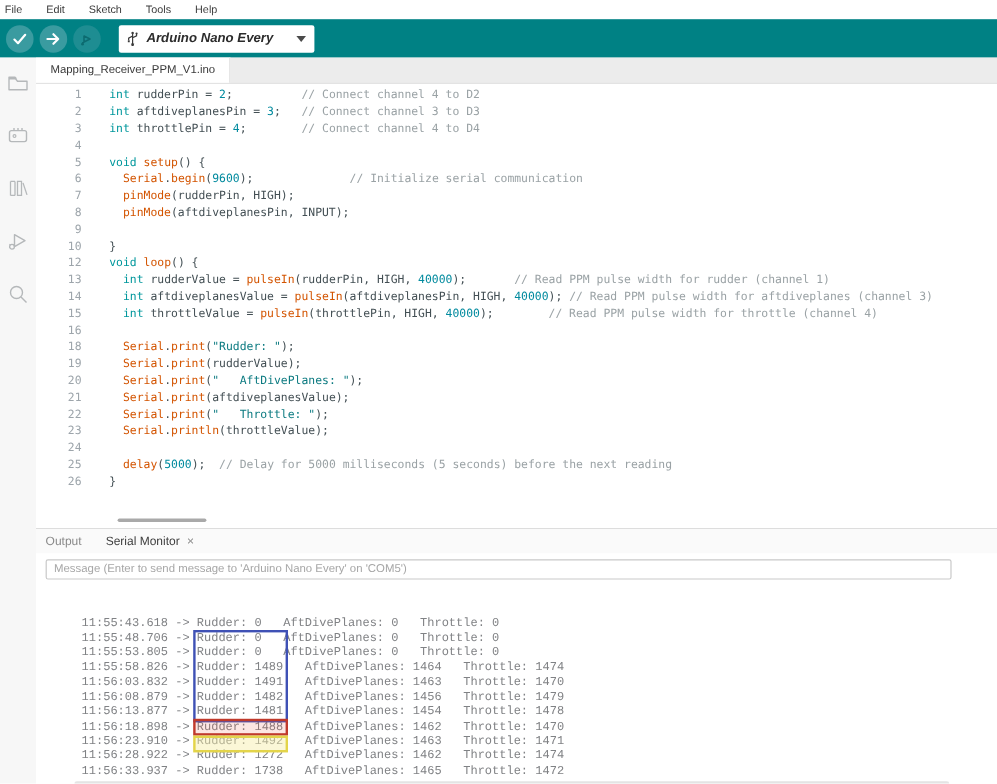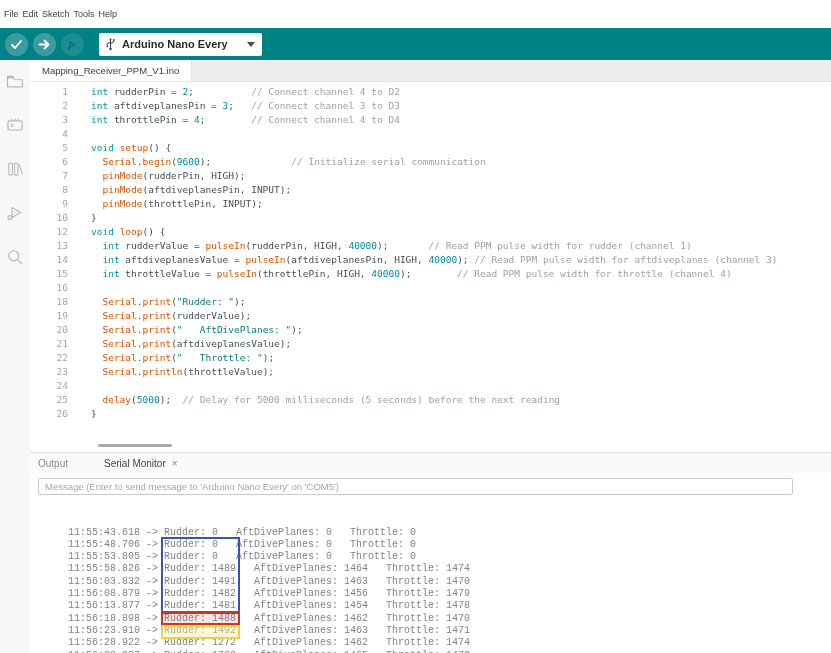--- a/index.html
+++ b/index.html
@@ -1,33 +1,33 @@
 <!DOCTYPE html>
 <html><head>
 <meta charset="utf-8">
 <style>
   * { margin:0; padding:0; box-sizing:border-box; }
   html,body { width:831px; height:653px; overflow:hidden; background:#fff;
     font-family:"Liberation Sans", sans-serif; }
 
   
-  .menu-bar { height:28px; background:#fff; display:flex; align-items:center;
-    padding-left:4px; gap:4px; font-size:9px; color:#3c3c3c; }
+  .menu-bar { height:16px; background:#fff; display:flex; align-items:center;
+    padding-left:4px; gap:20px; font-size:9px; color:#3c3c3c; }
   .menu-item { cursor:default; }
 
   
   .toolbar { height:32px; background:#008184; display:flex; align-items:center; padding-left:5px; }
   .tb-btn { width:23px; height:23px; border-radius:50%; margin-right:5px;
     display:flex; align-items:center; justify-content:center; border:none; }
   .tb-btn.enabled { background:#3a9ba0; }
   .tb-btn.disabled { background:#1e8d92; }
   .tb-btn svg { display:block; }
   .board-select { margin-left:10px; height:23px; width:163px; background:#fff;
     border-radius:2px; display:flex; align-items:center; padding:0 7px; gap:7px; }
-  .board-select .label { font-size:11px; font-weight:bold; color:#2b2b2b; flex:1; white-space:nowrap; }
+  .board-select .label { font-size:11px; font-weight:bold; color:#2b2b2b; flex:1; white-space:nowrap;font-style:italic; }
   .caret { width:0; height:0; border-left:4px solid transparent; border-right:4px solid transparent;
     border-top:5px solid #4a4a4a; }
 
   
   .main { display:flex; height:608px; }
   .sidebar { width:30px; background:#f7f7f7; display:flex; flex-direction:column;
     align-items:center; padding-top:10px; gap:22px; }
   .side-icon { width:22px; height:22px; display:flex; align-items:center; justify-content:center; }
   .content { flex:1; display:flex; flex-direction:column; min-width:0; }
 
@@ -47,21 +47,21 @@
   .tk-n { color:#008a9e; }
   .tk-s { color:#0b7a80; }
   .tk-c { color:#9aa2a5; }
   .tk-p { color:#434f54; }
   .editor-hscroll { position:absolute; left:68px; top:362px; width:74px; height:3px;
     background:#a9a9a9; border-radius:2px; }
 
   
   .panel { flex:1; display:flex; flex-direction:column; border-top:1px solid #ddd; background:#fff; min-height:0; }
   .panel-header { height:20px; display:flex; align-items:center; padding-left:8px;
-    font-size:10px; background:#fafafa; gap:36px; }
+    font-size:10px; background:#fafafa; gap:20px; }
   .ptab { display:flex; align-items:center; gap:6px; }
   .ptab .t-inactive { color:#8a8a8a; }
   .ptab .t-active { color:#3f3f3f; }
   .ptab .close-x { color:#8a8a8a; font-size:10px; }
   .msg-row { padding:3px 0 3px 8px; }
   .msg-input { width:755px; height:17px; border:1px solid #c9c9c9; border-radius:2px;
     font-size:9.5px; padding:0 6px; color:#555; font-family:"Liberation Sans", sans-serif; }
   .msg-input::placeholder { color:#a6a6a6; }
   .serial-out { position:relative; flex:1; padding:4px 0 0 38px;
     font-family:Liberation Mono, monospace; font-size:10px; line-height:12.3px;
@@ -160,21 +160,21 @@
     <div class="editor">
       <div>
           <div class="code-line"><span class="gutter-num">1</span><span class="code-text"><span class="tk-k">int</span><span class="tk-p"> rudderPin = </span><span class="tk-n">2</span><span class="tk-p">;          </span><span class="tk-c">// Connect channel 4 to D2</span></span></div>
           <div class="code-line"><span class="gutter-num">2</span><span class="code-text"><span class="tk-k">int</span><span class="tk-p"> aftdiveplanesPin = </span><span class="tk-n">3</span><span class="tk-p">;   </span><span class="tk-c">// Connect channel 3 to D3</span></span></div>
           <div class="code-line"><span class="gutter-num">3</span><span class="code-text"><span class="tk-k">int</span><span class="tk-p"> throttlePin = </span><span class="tk-n">4</span><span class="tk-p">;        </span><span class="tk-c">// Connect channel 4 to D4</span></span></div>
           <div class="code-line"><span class="gutter-num">4</span><span class="code-text">&nbsp;</span></div>
           <div class="code-line"><span class="gutter-num">5</span><span class="code-text"><span class="tk-k">void</span><span class="tk-p"> </span><span class="tk-f">setup</span><span class="tk-p">() {</span></span></div>
           <div class="code-line"><span class="gutter-num">6</span><span class="code-text"><span class="tk-p">  </span><span class="tk-f">Serial</span><span class="tk-p">.</span><span class="tk-f">begin</span><span class="tk-p">(</span><span class="tk-n">9600</span><span class="tk-p">);</span><span class="tk-p">              </span><span class="tk-c">// Initialize serial communication</span></span></div>
           <div class="code-line"><span class="gutter-num">7</span><span class="code-text"><span class="tk-p">  </span><span class="tk-f">pinMode</span><span class="tk-p">(rudderPin, HIGH);</span></span></div>
           <div class="code-line"><span class="gutter-num">8</span><span class="code-text"><span class="tk-p">  </span><span class="tk-f">pinMode</span><span class="tk-p">(aftdiveplanesPin, INPUT);</span></span></div>
-          <div class="code-line"><span class="gutter-num">9</span><span class="code-text"><span class="tk-p">  </span><span class="tk-f">pinMode</span><span class="tk-p">(throttlePin, INPUT);</span></span></div>
+          <div class="code-line"><span class="gutter-num">9</span></div>
           <div class="code-line"><span class="gutter-num">10</span><span class="code-text"><span class="tk-p">}</span></span></div>
           <div class="code-line"><span class="gutter-num">12</span><span class="code-text"><span class="tk-k">void</span><span class="tk-p"> </span><span class="tk-f">loop</span><span class="tk-p">() {</span></span></div>
           <div class="code-line"><span class="gutter-num">13</span><span class="code-text"><span class="tk-p">  </span><span class="tk-k">int</span><span class="tk-p"> rudderValue = </span><span class="tk-f">pulseIn</span><span class="tk-p">(rudderPin, HIGH, </span><span class="tk-n">40000</span><span class="tk-p">);       </span><span class="tk-c">// Read PPM pulse width for rudder (channel 1)</span></span></div>
           <div class="code-line"><span class="gutter-num">14</span><span class="code-text"><span class="tk-p">  </span><span class="tk-k">int</span><span class="tk-p"> aftdiveplanesValue = </span><span class="tk-f">pulseIn</span><span class="tk-p">(aftdiveplanesPin, HIGH, </span><span class="tk-n">40000</span><span class="tk-p">); </span><span class="tk-c">// Read PPM pulse width for aftdiveplanes (channel 3)</span></span></div>
           <div class="code-line"><span class="gutter-num">15</span><span class="code-text"><span class="tk-p">  </span><span class="tk-k">int</span><span class="tk-p"> throttleValue = </span><span class="tk-f">pulseIn</span><span class="tk-p">(throttlePin, HIGH, </span><span class="tk-n">40000</span><span class="tk-p">);        </span><span class="tk-c">// Read PPM pulse width for throttle (channel 4)</span></span></div>
           <div class="code-line"><span class="gutter-num">16</span><span class="code-text">&nbsp;</span></div>
           <div class="code-line"><span class="gutter-num">18</span><span class="code-text"><span class="tk-p">  </span><span class="tk-f">Serial</span><span class="tk-p">.</span><span class="tk-f">print</span><span class="tk-p">(</span><span class="tk-s">"Rudder: "</span><span class="tk-p">);</span></span></div>
           <div class="code-line"><span class="gutter-num">19</span><span class="code-text"><span class="tk-p">  </span><span class="tk-f">Serial</span><span class="tk-p">.</span><span class="tk-f">print</span><span class="tk-p">(rudderValue);</span></span></div>
           <div class="code-line"><span class="gutter-num">20</span><span class="code-text"><span class="tk-p">  </span><span class="tk-f">Serial</span><span class="tk-p">.</span><span class="tk-f">print</span><span class="tk-p">(</span><span class="tk-s">"   AftDivePlanes: "</span><span class="tk-p">);</span></span></div>
           <div class="code-line"><span class="gutter-num">21</span><span class="code-text"><span class="tk-p">  </span><span class="tk-f">Serial</span><span class="tk-p">.</span><span class="tk-f">print</span><span class="tk-p">(aftdiveplanesValue);</span></span></div>

